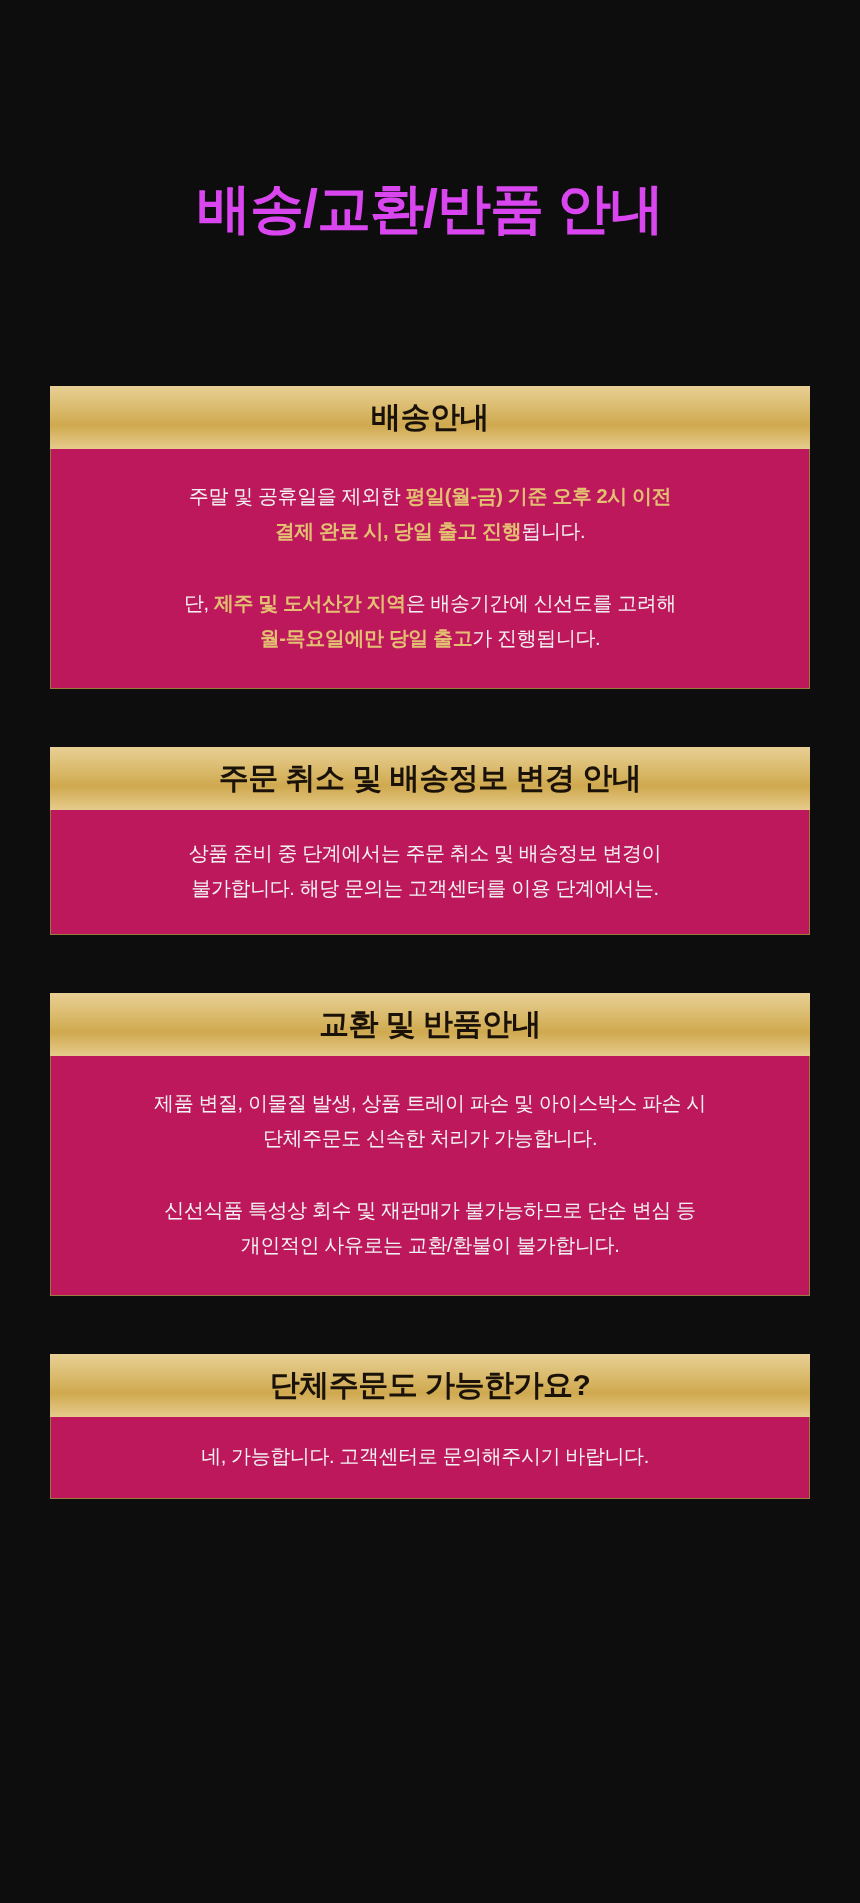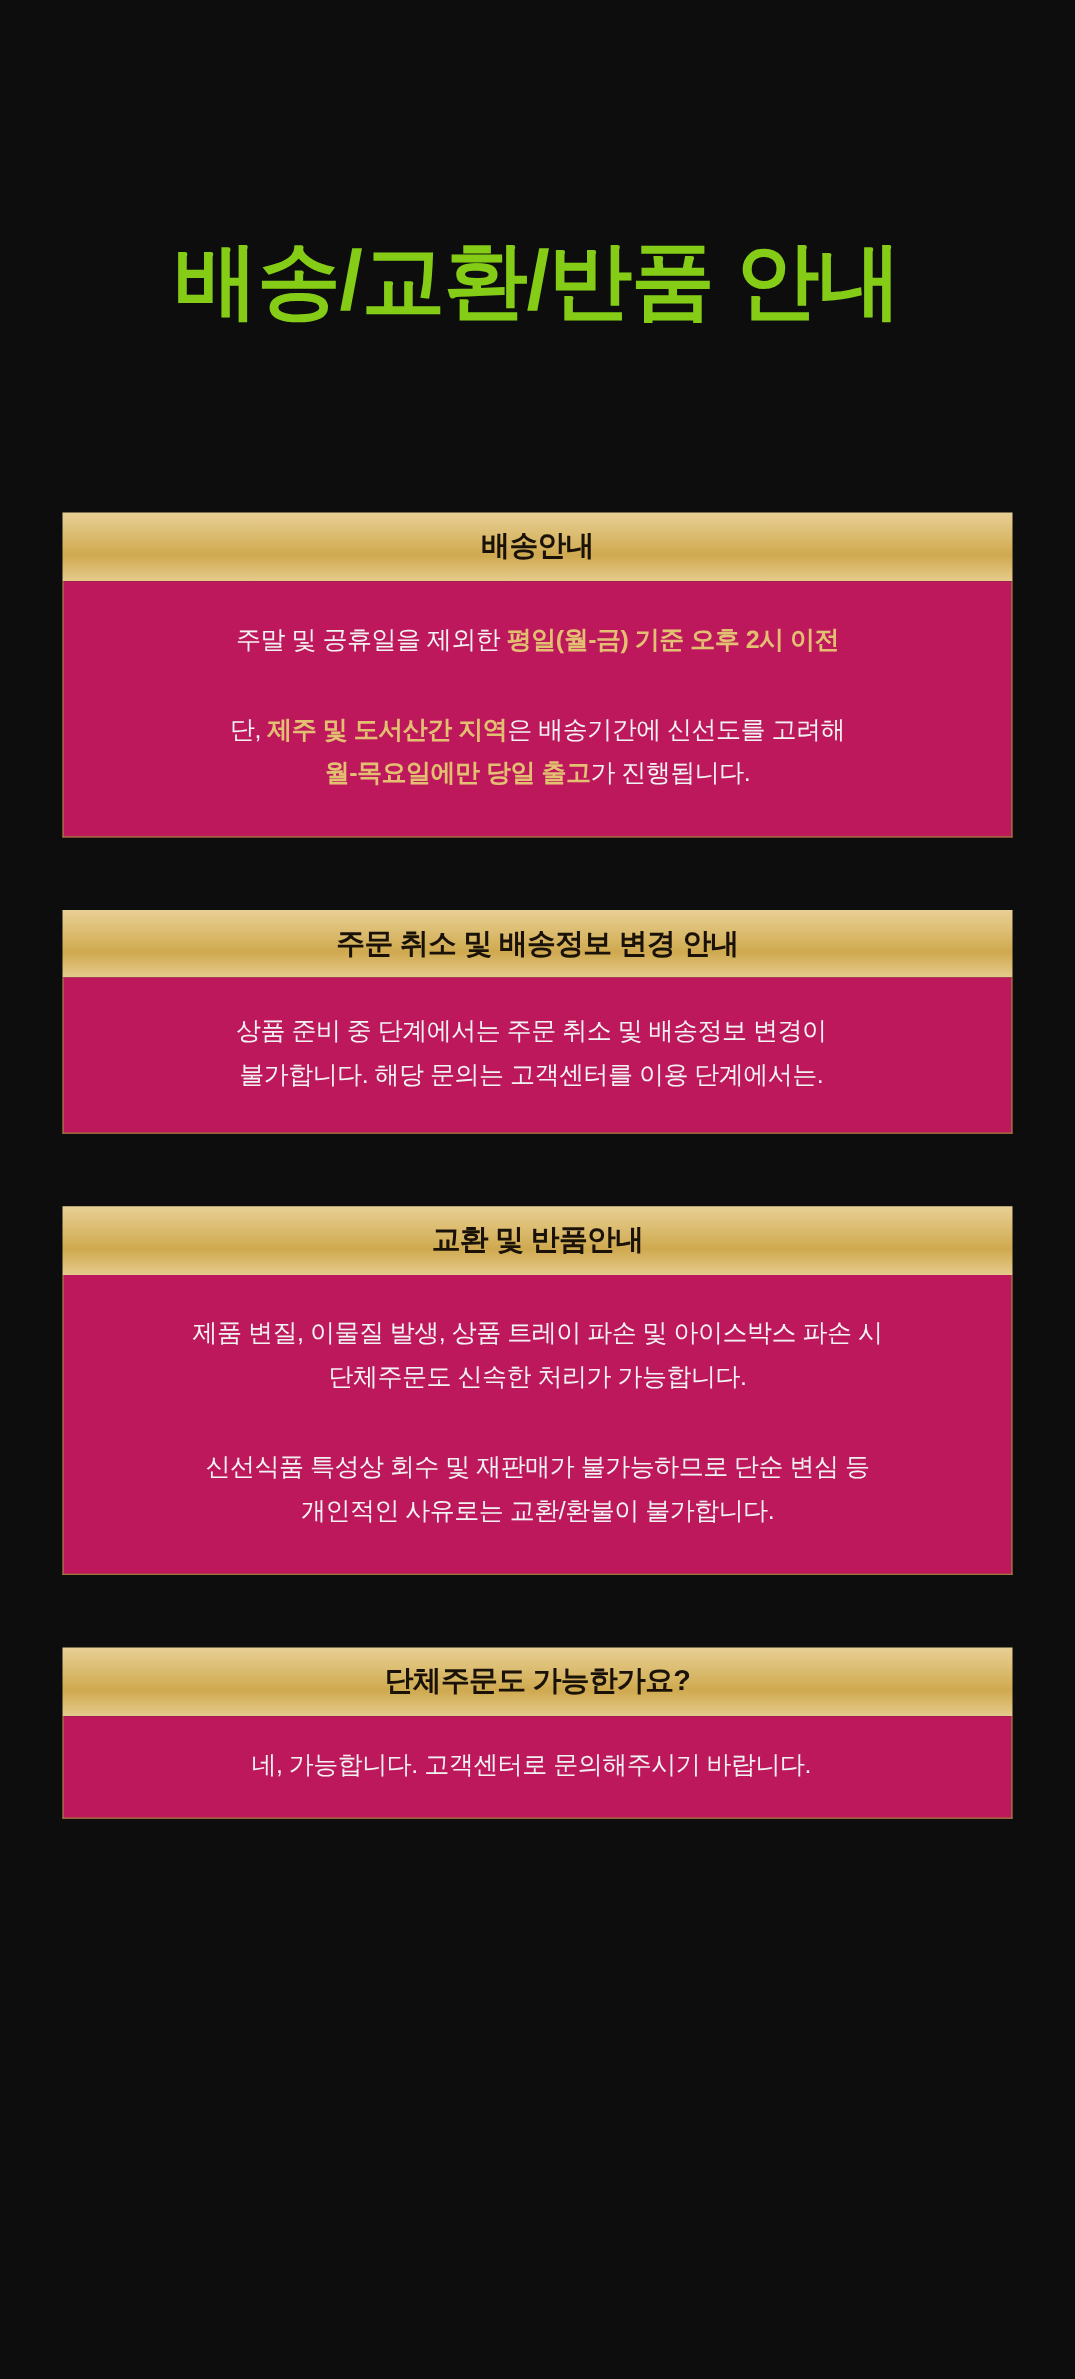--- a/index.html
+++ b/index.html
@@ -17,41 +17,41 @@
   .page {
     position: relative;
     width: 860px;
     min-height: 1903px;
     background: #0d0d0d;
     box-sizing: border-box;
     padding: 0 50px;
   }
   .page-title {
     text-align: center;
-    font-size: 67px;
+    font-size: 54px;
     font-weight: bold;
     letter-spacing: -1px;
-    color: #84cc16;
+    color: #d946ef;
     padding-top: 140px;
     padding-bottom: 0;
     line-height: 1.2;
   }
 
   .section {
     margin-top: 58px;
   }
   .section:first-of-type {
     margin-top: 145px;
   }
 
   .section-header {
     background: linear-gradient(to bottom, #e8cf95 0%, #d9b96a 38%, #cfa94f 62%, #e6cb8c 100%);
     color: #1a1208;
     text-align: center;
-    font-size: 23px;
+    font-size: 30px;
     font-weight: bold;
     letter-spacing: -0.5px;
     padding: 13px 10px 14px 10px;
     line-height: 1.2;
   }
 
   .section-body {
     border: 1px solid #9a7c3a;
     border-top: none;
     background: #be185d;
@@ -91,20 +91,21 @@
 <div class="page">
 
   <h1 class="page-title">배송/교환/반품 안내</h1>
 
   <div id="sections-root">
       <div class="section">
         <div class="section-header">배송안내</div>
         <div class="section-body">
           <div class="para">
             <div><span>주말 및 공휴일을 제외한 </span><span class="hl">평일(월-금) 기준 오후 2시 이전</span></div>
+            <div><span class="hl">결제 완료 시, 당일 출고 진행</span><span>됩니다.</span></div>
           </div>
           <div class="para">
             <div><span>단, </span><span class="hl">제주 및 도서산간 지역</span><span>은 배송기간에 신선도를 고려해</span></div>
             <div><span class="hl">월-목요일에만 당일 출고</span><span>가 진행됩니다.</span></div>
           </div>
         </div>
       </div>
       <div class="section">
         <div class="section-header">주문 취소 및 배송정보 변경 안내</div>
         <div class="section-body small-body">

